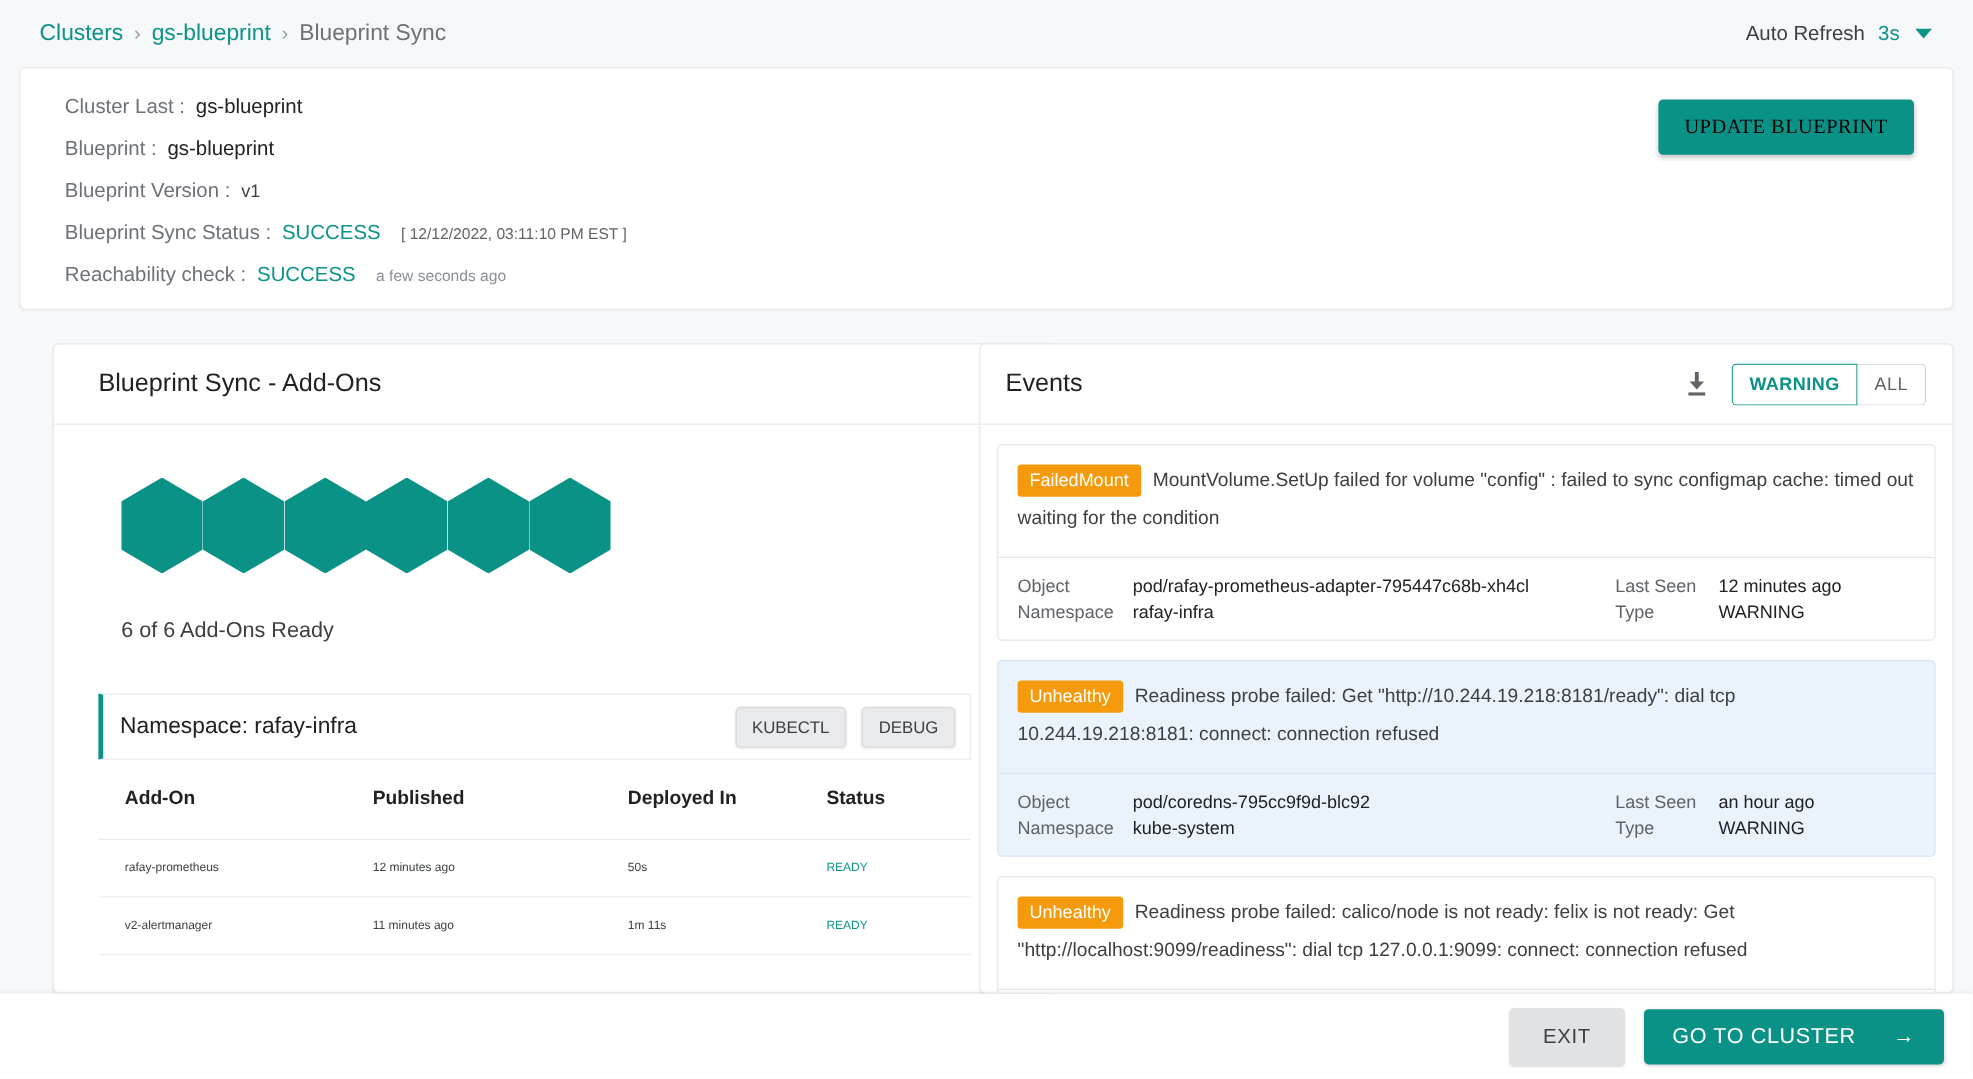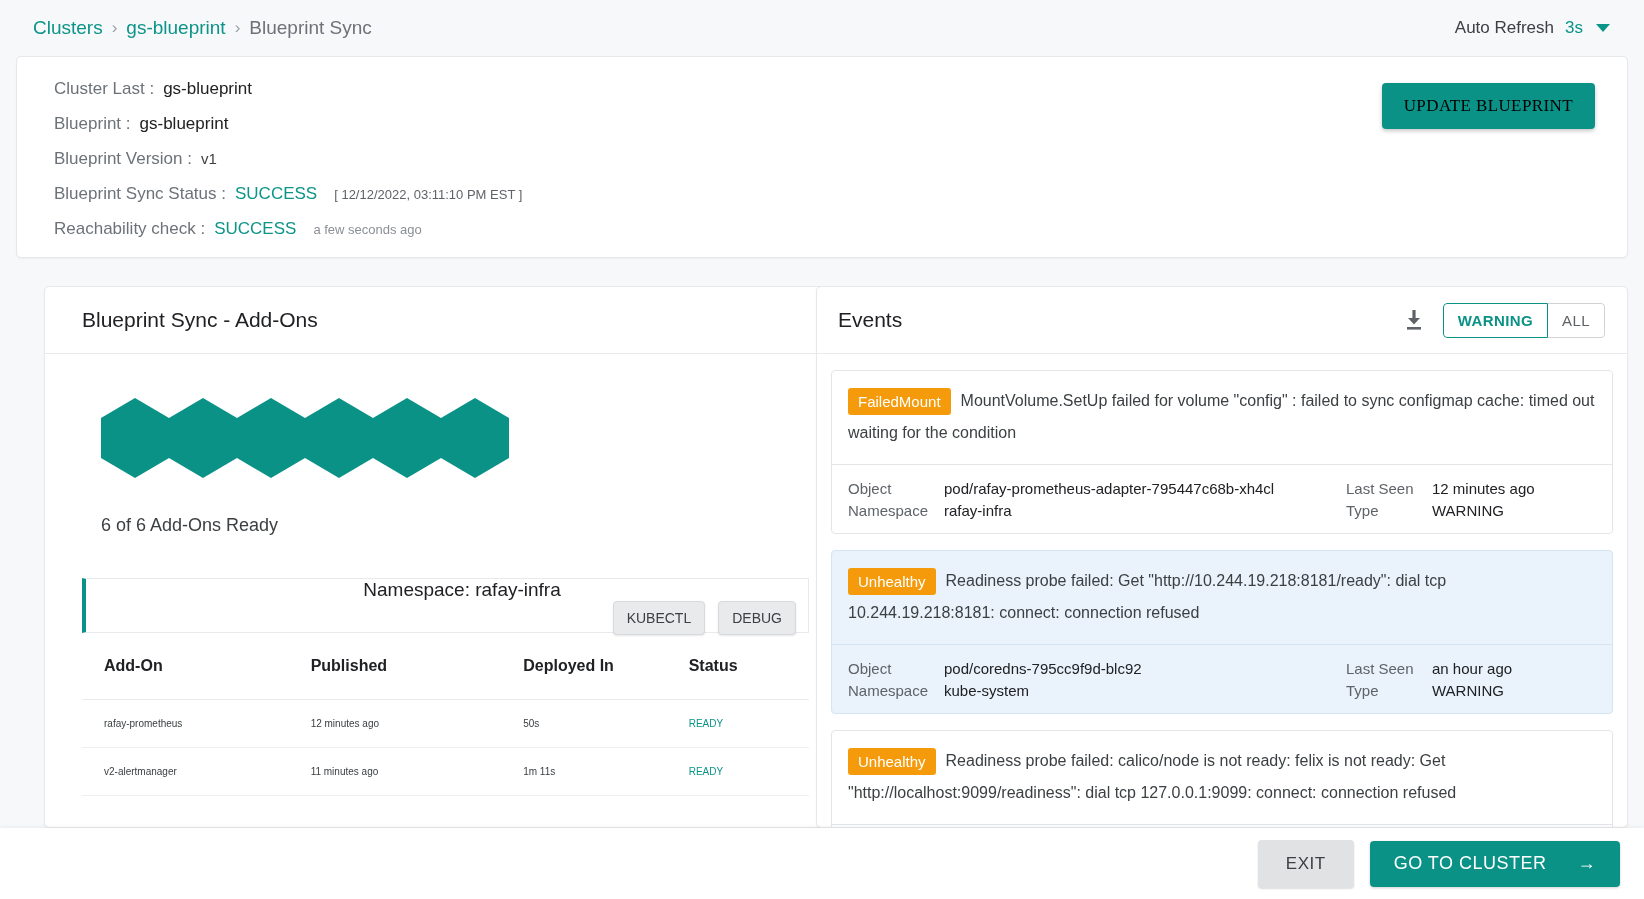--- a/index.html
+++ b/index.html
@@ -72,21 +72,21 @@
   .hex {
     width: 68px; height: 80px; background: #0a9287;
     clip-path: polygon(50% 0%, 100% 25%, 100% 75%, 50% 100%, 0% 75%, 0% 25%);
     margin-right: 0px;
   }
   .ready-text { margin: 37px 0 0 56px; font-size: 18px; color: #3c4043; }
 
   .ns-block { margin: 42px 0 0 37px; width: 727px; }
   .ns-head {
     height: 55px; border: 1px solid #e8eaec; border-left: 4px solid #0a9287;
-    display: flex; align-items: center; padding-left: 30px; flex-direction: column;
+    display: flex; align-items: center; padding-left: 14px;
   }
   .ns-title { font-size: 19px; color: #202124; }
   .ns-btns { margin-left: auto; display: flex; gap: 13px; padding-right: 12px; }
   .pillbtn {
     background: #e9eaec; border: 1px solid #d7d9dc; border-radius: 4px;
     font-size: 14px; color: #3c4043; padding: 8px 13px; cursor: pointer;
     font-family: "Liberation Sans", sans-serif;
     box-shadow: 0 1px 2px rgba(0,0,0,.1);
   }
   table.addon-table { width: 727px; border-collapse: collapse; }

